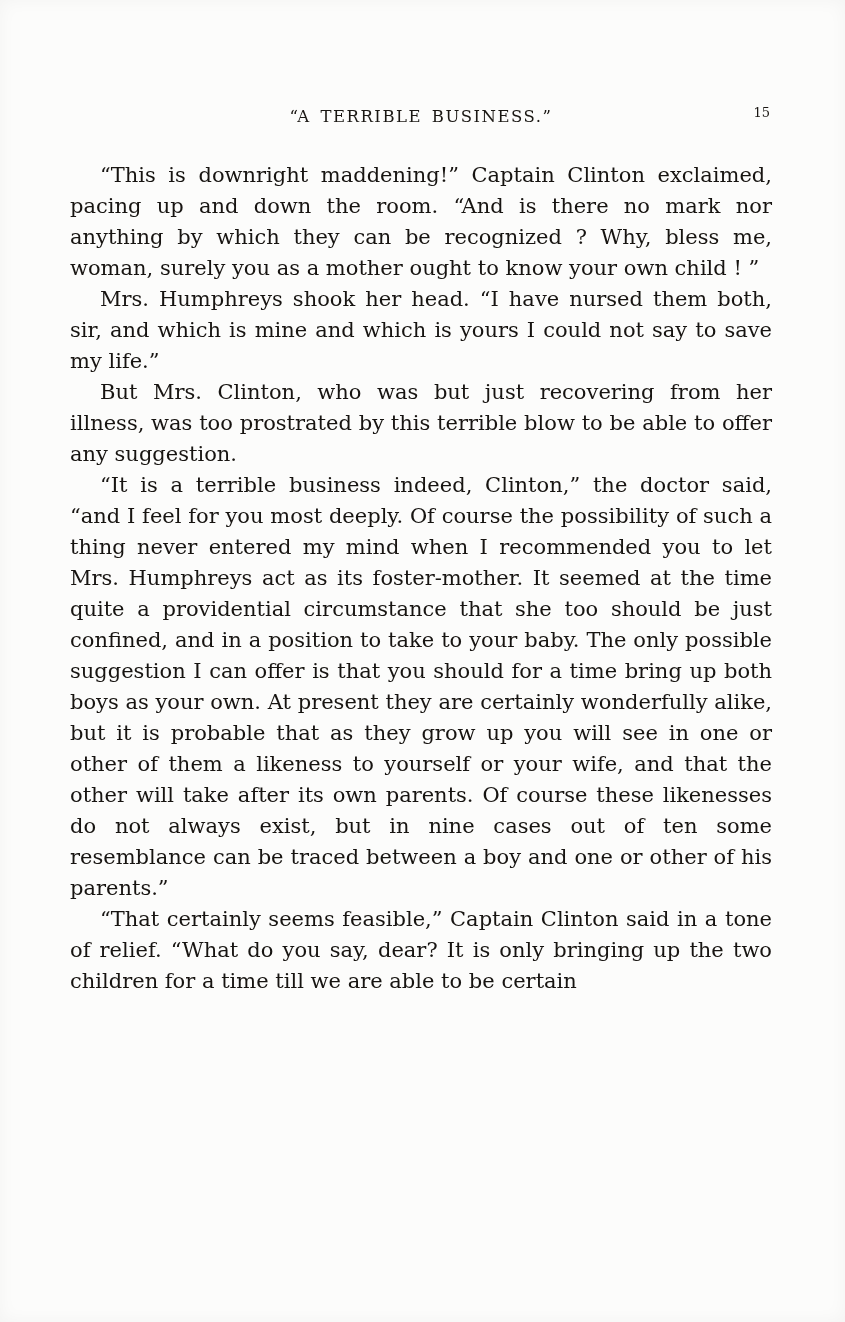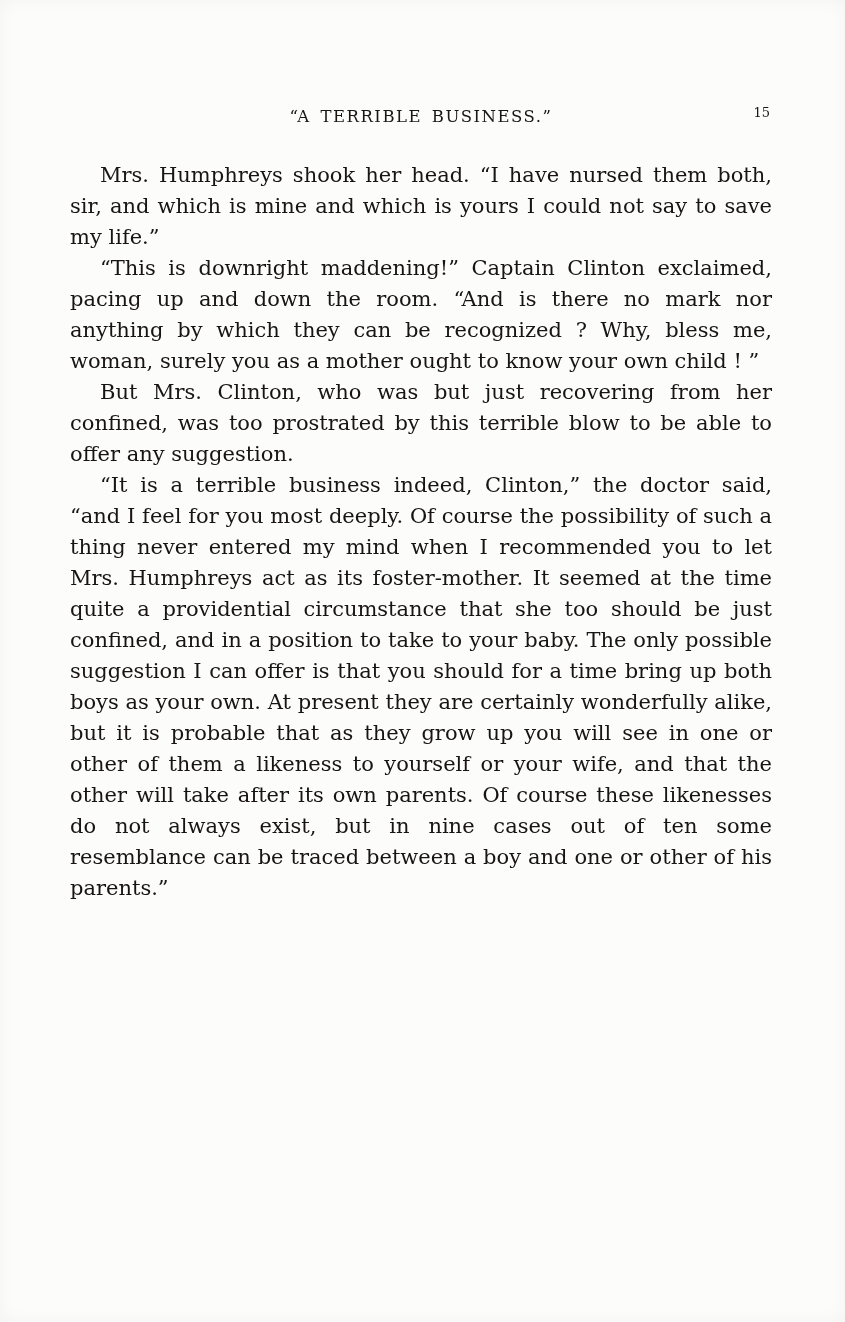--- a/index.html
+++ b/index.html
@@ -69,19 +69,20 @@
 <body>
 
 <div class="page">
 
   <div class="page-header">
     <div class="running-title">“A  TERRIBLE  BUSINESS.”</div>
     <div class="page-number">15</div>
   </div>
 
   <div class="page-body">
+    <p>“This is downright maddening!” Captain Clinton exclaimed, pacing up and down the room.  “And is there no mark nor anything by which they can be recognized ?  Why, bless me, woman, surely you as a mother ought to know your own child ! ”</p>
     <p>Mrs. Humphreys shook her head.  “I have nursed them both, sir, and which is mine and which is yours I could not say to save my life.”</p>
-    <p>“This is downright maddening!” Captain Clinton exclaimed, pacing up and down the room.  “And is there no mark nor anything by which they can be recognized ?  Why, bless me, woman, surely you as a mother ought to know your own child ! ”</p>
-    <p>But Mrs. Clinton, who was but just recovering from her confined, was too prostrated by this terrible blow to be able to offer any suggestion.</p>
+    <p>But Mrs. Clinton, who was but just recovering from her illness, was too prostrated by this terrible blow to be able to offer any suggestion.</p>
     <p>“It is a terrible business indeed, Clinton,” the doctor said, “and I feel for you most deeply.  Of course the possibility of such a thing never entered my mind when I recommended you to let Mrs. Humphreys act as its foster-mother.  It seemed at the time quite a providential circumstance that she too should be just confined, and in a position to take to your baby.  The only possible suggestion I can offer is that you should for a time bring up both boys as your own.  At present they are certainly wonderfully alike, but it is probable that as they grow up you will see in one or other of them a likeness to yourself or your wife, and that the other will take after its own parents.  Of course these likenesses do not always exist, but in nine cases out of ten some resemblance can be traced between a boy and one or other of his parents.”</p>
+    <p>“That certainly seems feasible,” Captain Clinton said in a tone of relief.  “What do you say, dear?  It is only bringing up the two children for a time till we are able to be certain</p>
   </div>
 
 </div>
 
 </body></html>

